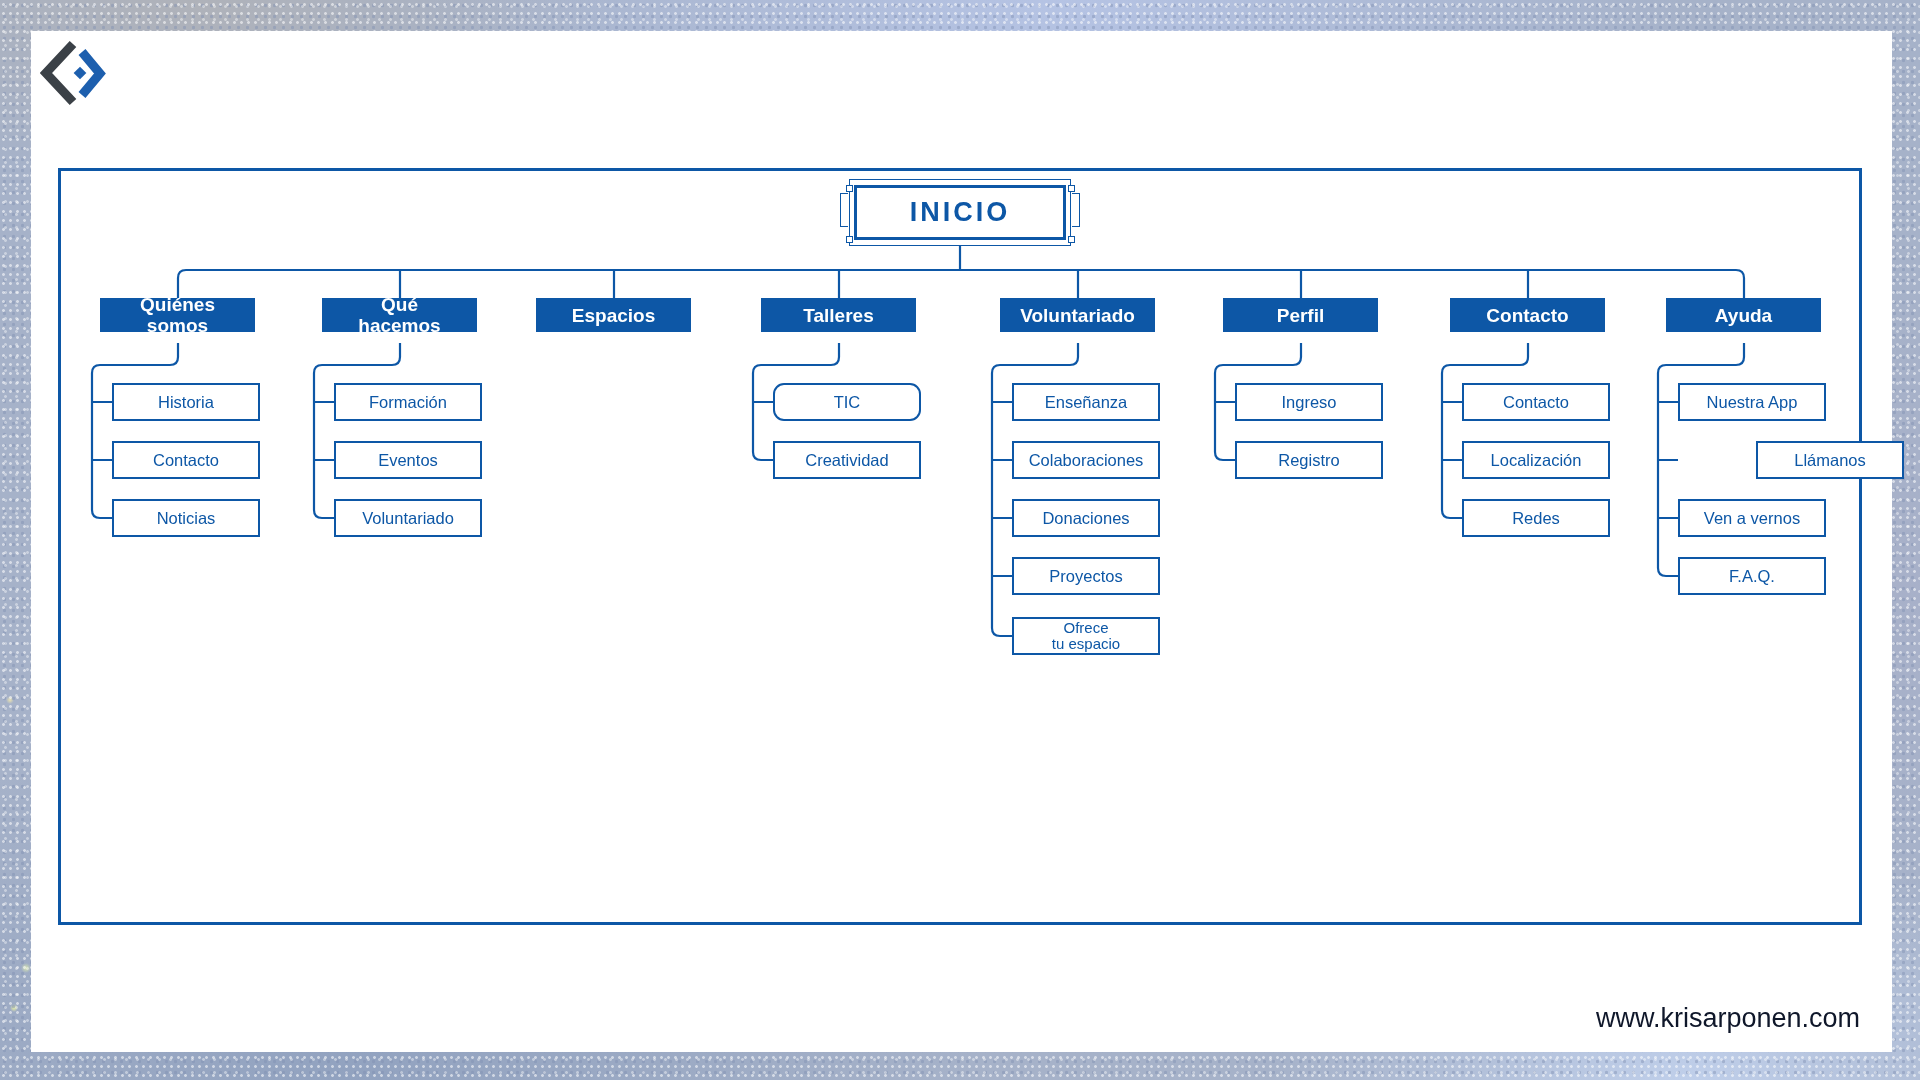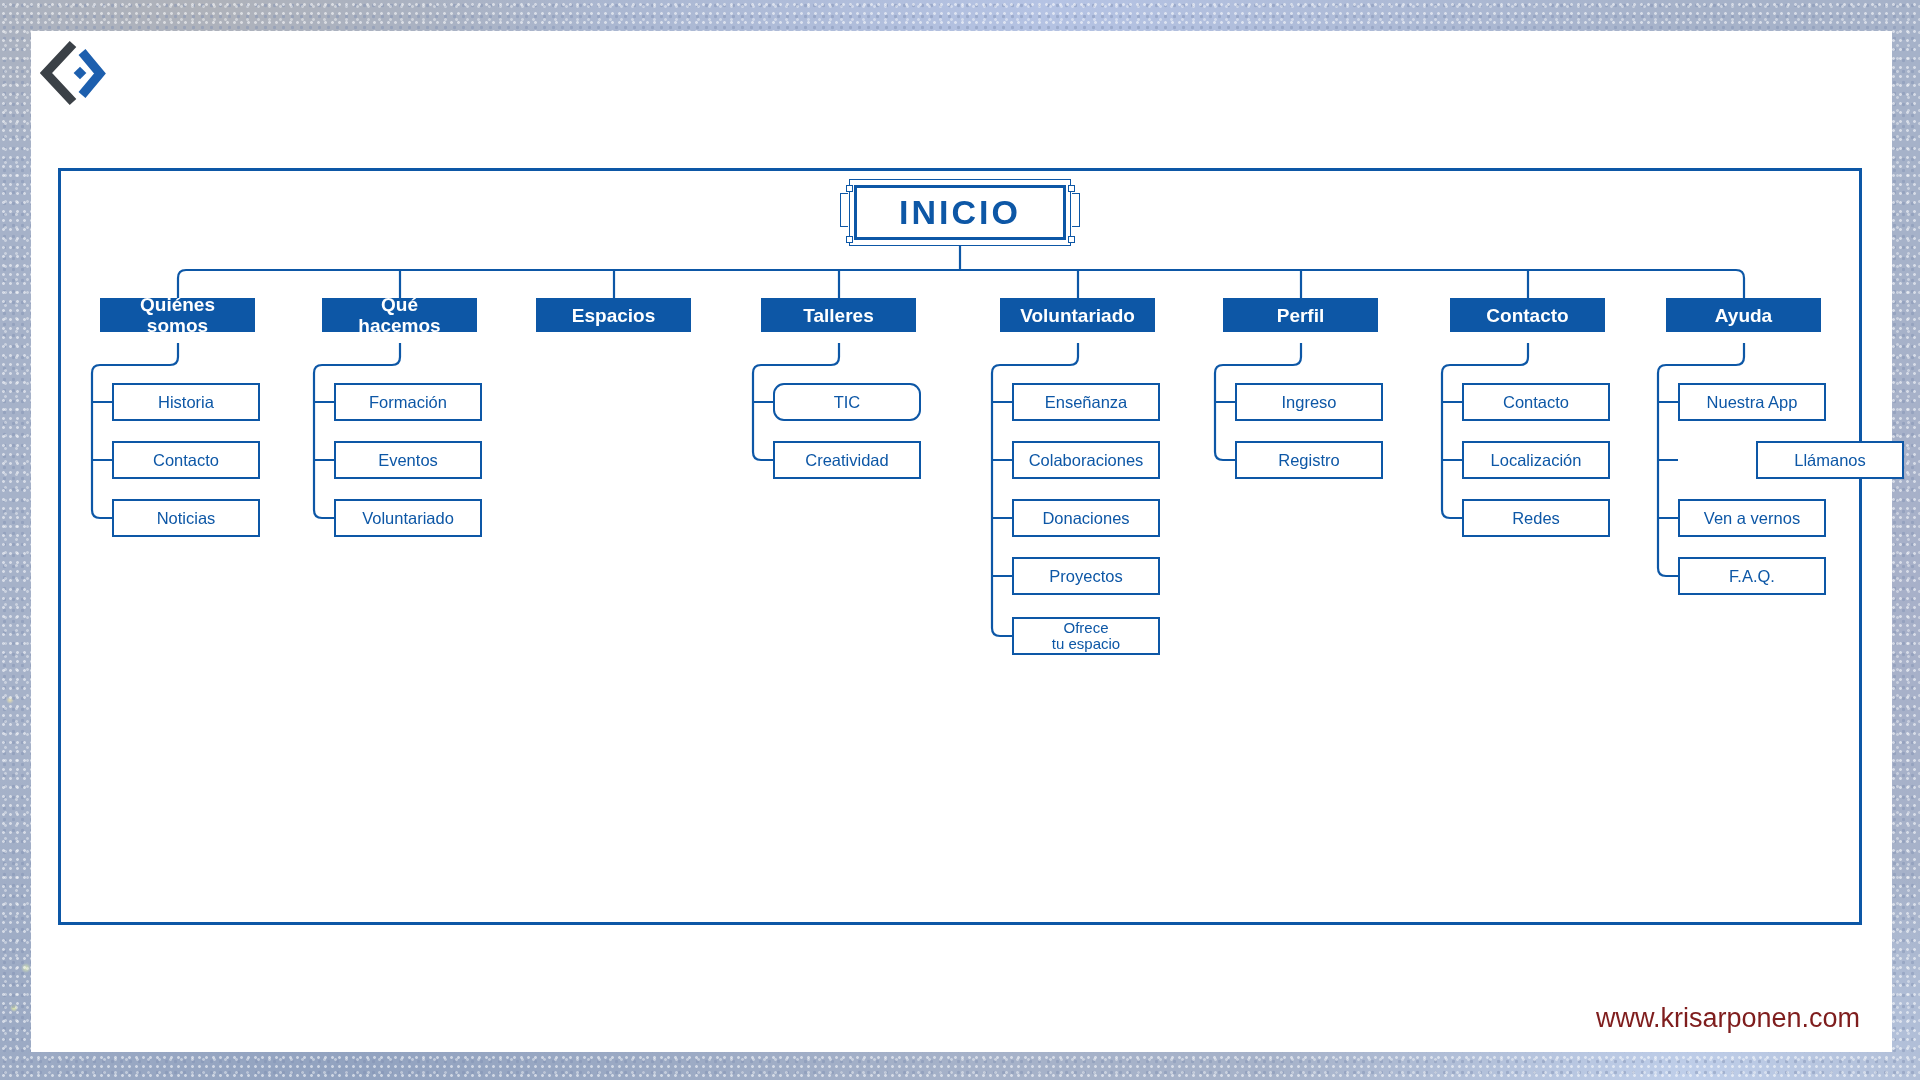--- a/index.html
+++ b/index.html
@@ -32,21 +32,21 @@
   }
   svg.wires{ position:absolute; left:0; top:0; z-index:2; }
   .logo{ position:absolute; left:40px; top:39px; z-index:3; }
 
   
   .plaque-thin{ position:absolute; left:849px; top:179px; width:222px; height:67px;
     border:1.5px solid #0d57a6; z-index:3; background:transparent;}
   .plaque-main{ position:absolute; left:854px; top:185px; width:212px; height:55px;
     border:3px solid #0d57a6; background:#fff; z-index:4;
     display:flex; align-items:center; justify-content:center;
-    color:#0d57a6; font-size:34px; font-weight:bold; letter-spacing:3px;}
+    color:#0d57a6; font-size:27px; font-weight:bold; letter-spacing:3px;}
   .bolt{ position:absolute; width:7px; height:7px; border:1.5px solid #0d57a6;
     background:#fff; z-index:5;}
   .bracket{ position:absolute; top:193px; width:8px; height:34px; z-index:3;}
   .bracket.l{ left:840px; border:1.5px solid #0d57a6; border-right:none;}
   .bracket.r{ left:1072px; border:1.5px solid #0d57a6; border-left:none;}
 
   
   .hdr{
     position:absolute; top:298px; width:155px; height:34px; background:#0d57a6;
     color:#fff; font-weight:bold; font-size:19px; line-height:21px;
@@ -56,21 +56,21 @@
   .child{
     position:absolute; width:148px; height:38px; background:#fff;
     border:2px solid #0d57a6; color:#0d57a6; font-size:16.5px;
     display:flex; align-items:center; justify-content:center; text-align:center;
     white-space:pre-line; z-index:4;
   }
   .child.two-line{ font-size:15px; line-height:16px; }
 
   .watermark{
     position:absolute; right:60px; top:1003px; z-index:3;
-    color:#7f1d1d; font-size:27px;
+    color:#0f172a; font-size:27px;
   }
 </style>
 </head>
 <body>
 
 <div class="card"></div>
 
 <svg class="logo" width="66" height="68" viewBox="0 0 66 68">
   <polyline points="33,5 6,34 33,63" fill="none" stroke="#3b4147" stroke-width="9"></polyline>
   <polyline points="42,13 60,34.5 42,56" fill="none" stroke="#1d5fae" stroke-width="9"></polyline>

